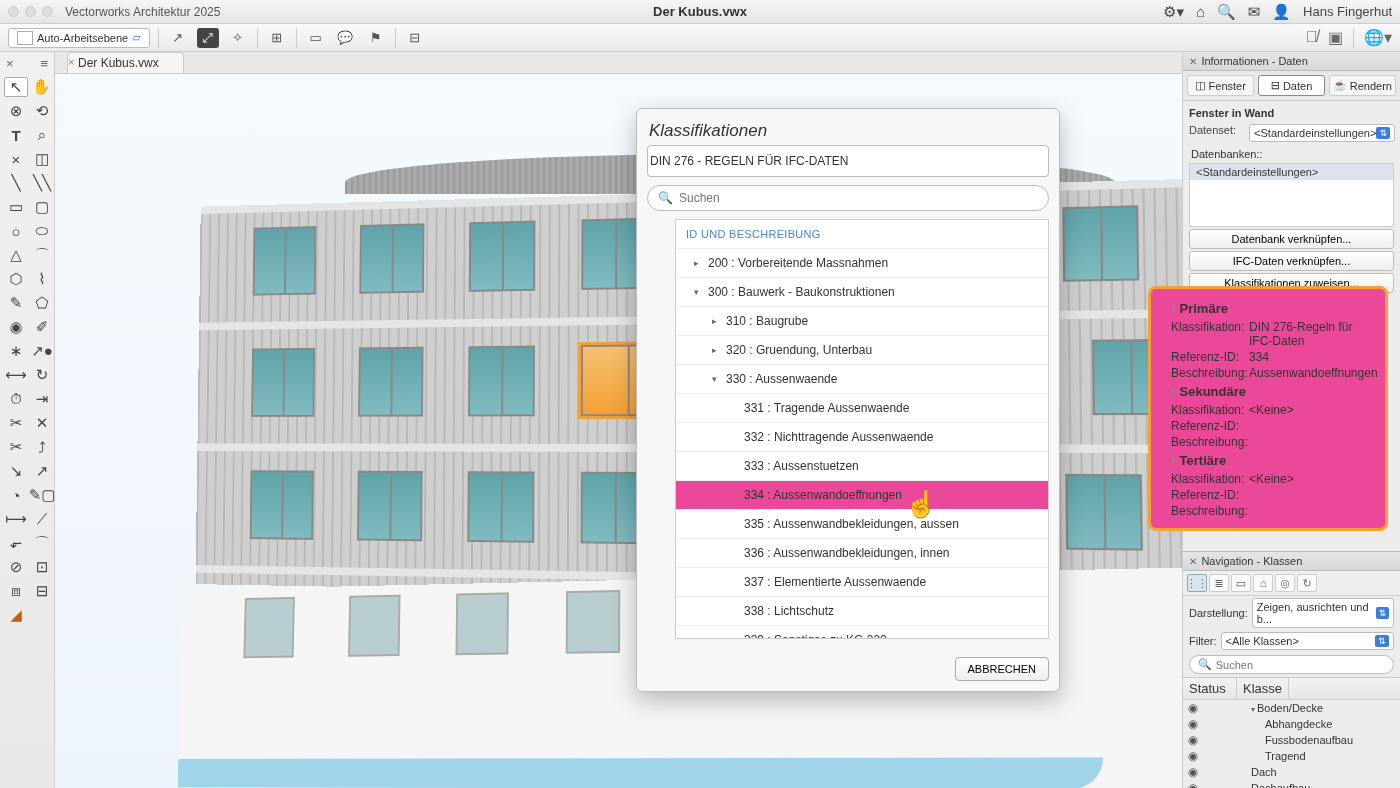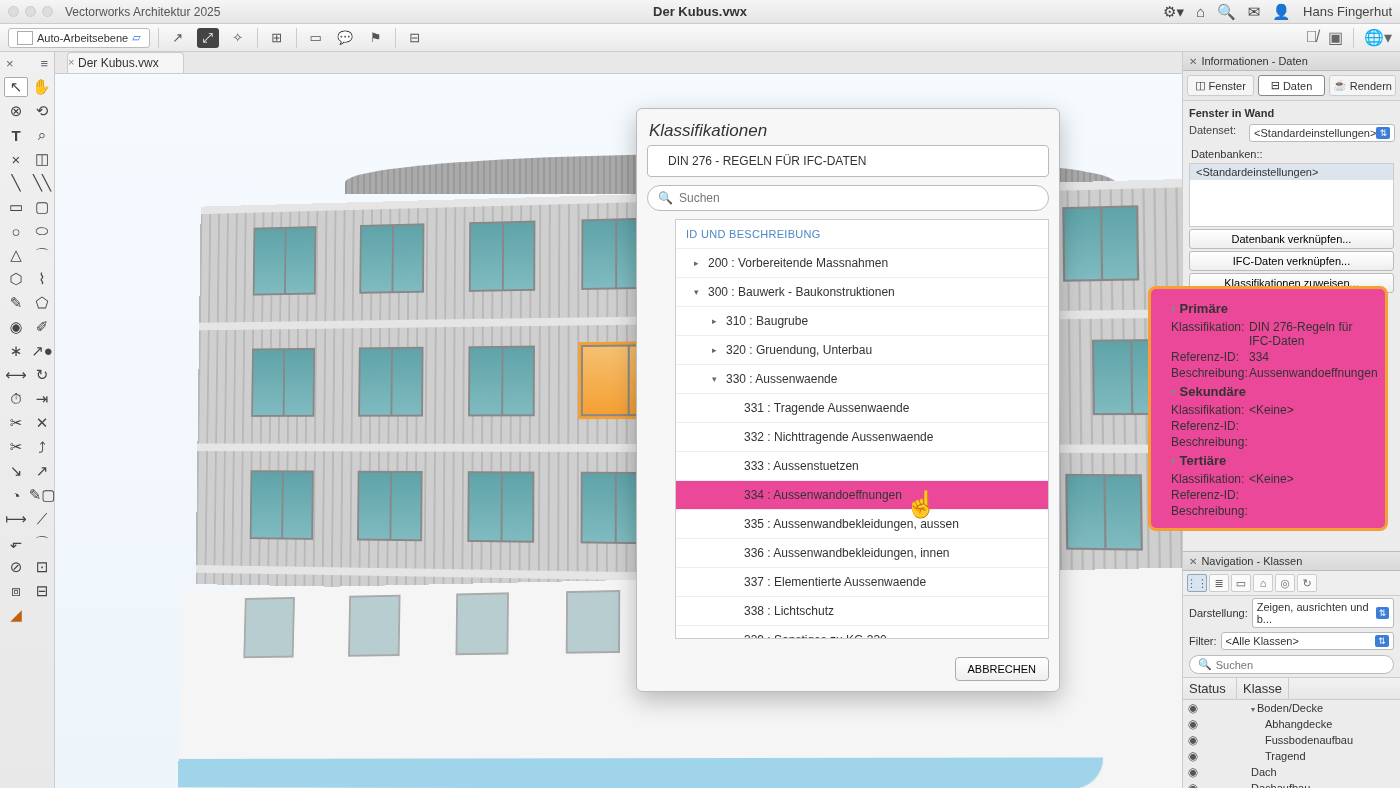--- a/index.html
+++ b/index.html
@@ -54,21 +54,21 @@
 .ground-win-row { position: absolute; display:flex; gap: 60px; padding-left: 70px; top: 10px; }
 .gwin { width: 56px; height: 64px; background:#b7cdd0; border:2px solid #aaa; }
 .path { position: absolute; bottom: 10px; left: 0; right: 120px; height: 30px; background: #a0d4ea; border-radius: 0 0 60px 0; }
 
 
 .dialog { position: absolute; left: 636px; top: 108px; width: 424px; background: #f7f7f7; border: 1px solid #bbb; border-radius: 6px; box-shadow: 0 8px 24px rgba(0,0,0,0.25); }
 .dialog-title { text-align: center; font-size: 12px; padding: 6px; background: linear-gradient(#eee,#ddd); border-bottom: 1px solid #ccc; border-radius: 6px 6px 0 0; position: relative; }
 .dialog-help { position: absolute; right: 10px; top: 5px; color: #888; }
 .dialog-body { padding: 8px 10px; }
 .dlg-label { font-size: 17px; margin: 4px 2px; font-style: italic; }
-.dlg-field { border: 1px solid #bbb; border-radius: 4px; background: #fff; padding: 8px 20px; font-size: 12px; margin-bottom: 8px; }
+.dlg-field { border: 1px solid #bbb; border-radius: 4px; background: #fff; padding: 8px 2px; font-size: 12px; margin-bottom: 8px; }
 .dlg-search { border: 1px solid #bbb; border-radius: 14px; background: #fff; padding: 5px 10px; display: flex; align-items: center; gap: 6px; margin-bottom: 8px; }
 .dlg-search input { border: none; outline: none; flex: 1; font-size: 12px; }
 .tree { border: 1px solid #ccc; background: #fff; max-height: 420px; overflow: auto; margin-left: 28px; }
 .tree-header { color: #4a87c4; font-size: 11px; padding: 8px 10px; border-bottom: 1px solid #eee; letter-spacing: 0.3px; }
 .tree-row { padding: 7px 10px; border-bottom: 1px solid #eee; font-size: 12px; display: flex; align-items: center; }
 .tree-row.lvl1 { padding-left: 18px; }
 .tree-row.lvl2 { padding-left: 36px; }
 .tree-row.lvl3 { padding-left: 54px; }
 .tree-row.sel { background: #ec4899; }
 .disclosure { display: inline-block; width: 10px; margin-right: 4px; color: #666; font-size: 9px; }

